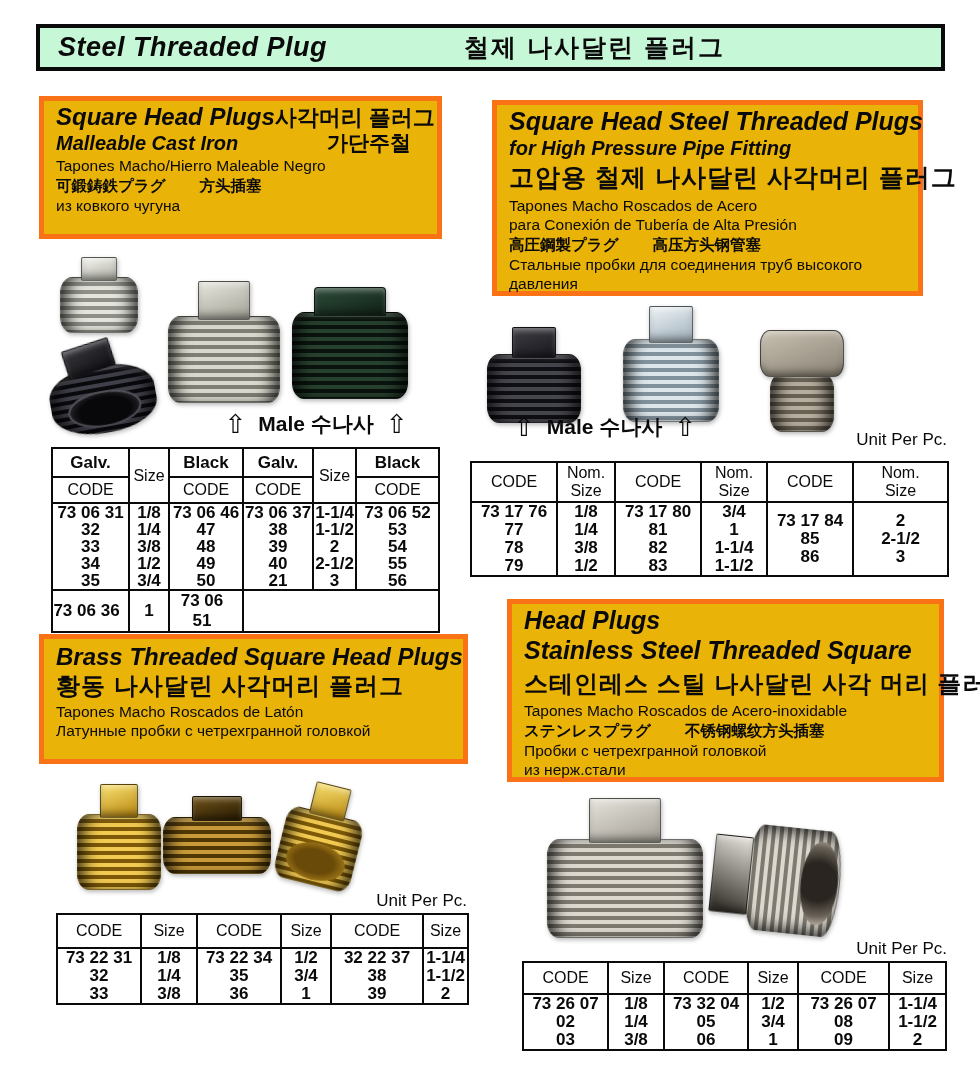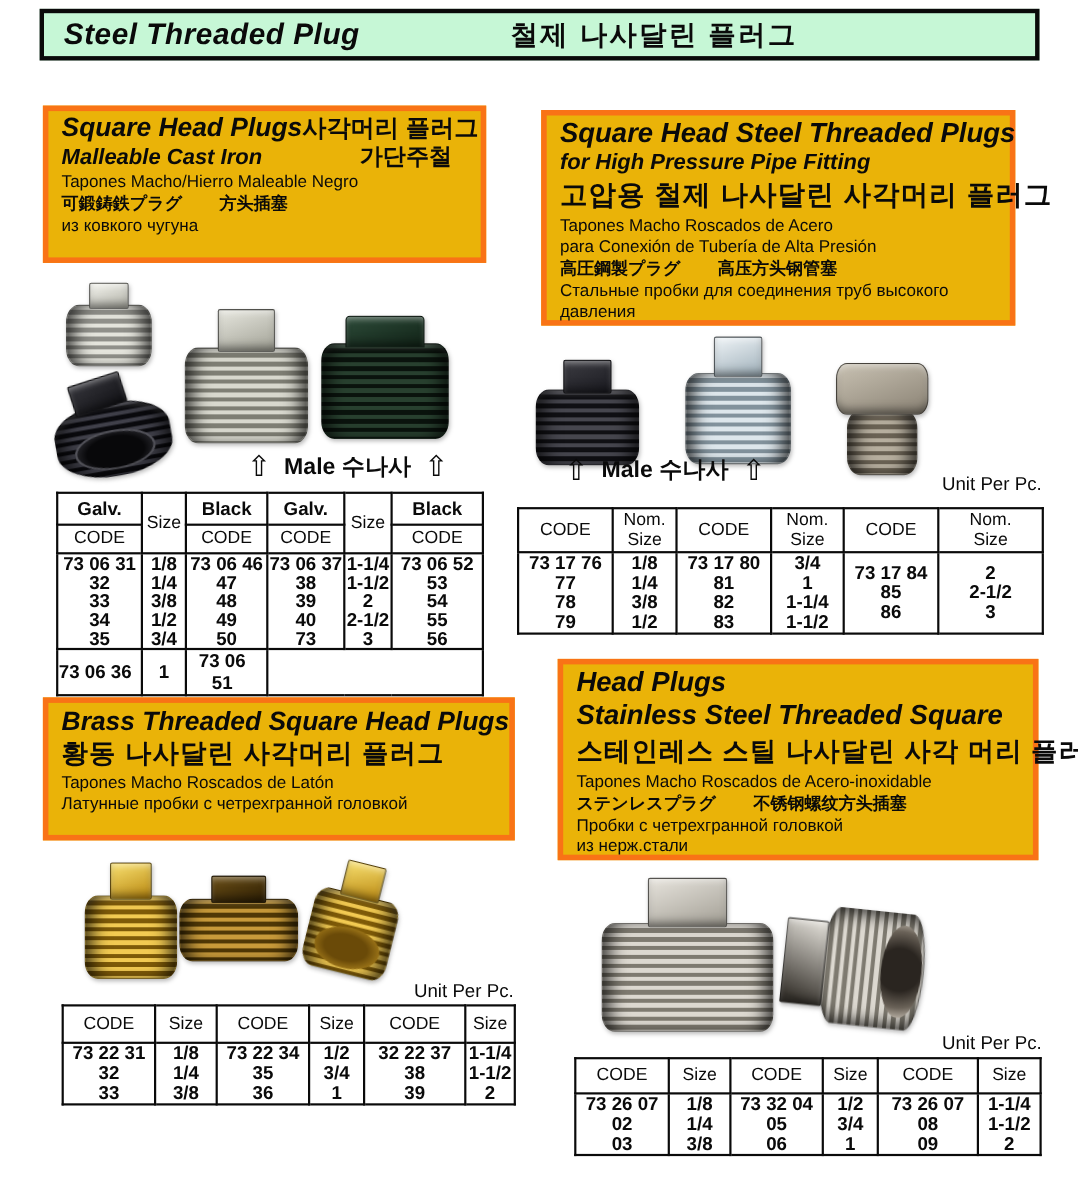--- a/index.html
+++ b/index.html
@@ -1,21 +1,21 @@
 <!DOCTYPE html>
 <html><head>
 <meta charset="utf-8">
 <style>
   *{box-sizing:border-box;margin:0;padding:0}
   html,body{width:980px;height:1080px}
   body{background:#ffffff;font-family:"Liberation Sans","DejaVu Sans",sans-serif;color:#0a0a0a;position:relative;overflow:hidden}
   .abs{position:absolute}
 
   
-  #header-bar{left:36px;top:8px;width:909px;height:47px;border:4px solid #0a0a0a;background:#c6f7d6;display:flex;align-items:center;padding:0 18px}
+  #header-bar{left:36px;top:24px;width:909px;height:47px;border:4px solid #0a0a0a;background:#c6f7d6;display:flex;align-items:center;padding:0 18px}
   #header-bar .title-en{font-size:27px;font-weight:bold;font-style:italic;letter-spacing:.5px}
   #header-bar .title-ko{position:absolute;left:424px;font-size:25px;font-weight:bold;letter-spacing:2px}
 
   
   .panel{background:#eab308;border:5px solid #f97316;padding:2px 12px;line-height:1.18}
   .prow{display:flex;justify-content:space-between;align-items:baseline}
   .t-en{font-size:24px;font-weight:bold;font-style:italic;white-space:nowrap}
   .t-en2{font-size:20px;font-weight:bold;font-style:italic;white-space:nowrap}
   .t-ko{font-size:22px;font-weight:bold;white-space:nowrap}
   .t-ko2{font-size:21px;font-weight:bold;padding-right:14px;white-space:nowrap}
@@ -181,21 +181,21 @@
           <div>47</div>
           <div>48</div>
           <div>49</div>
           <div>50</div>
         </td>
     <td class="code-cell">
           <div>73 06 37</div>
           <div>38</div>
           <div>39</div>
           <div>40</div>
-          <div>73</div>
+          <div>21</div>
         </td>
     <td class="size-cell">
           <div>1-1/4</div>
           <div>1-1/2</div>
           <div>2</div>
           <div>2-1/2</div>
           <div>3</div>
         </td>
     <td class="code-cell">
           <div>73 06 52</div>

